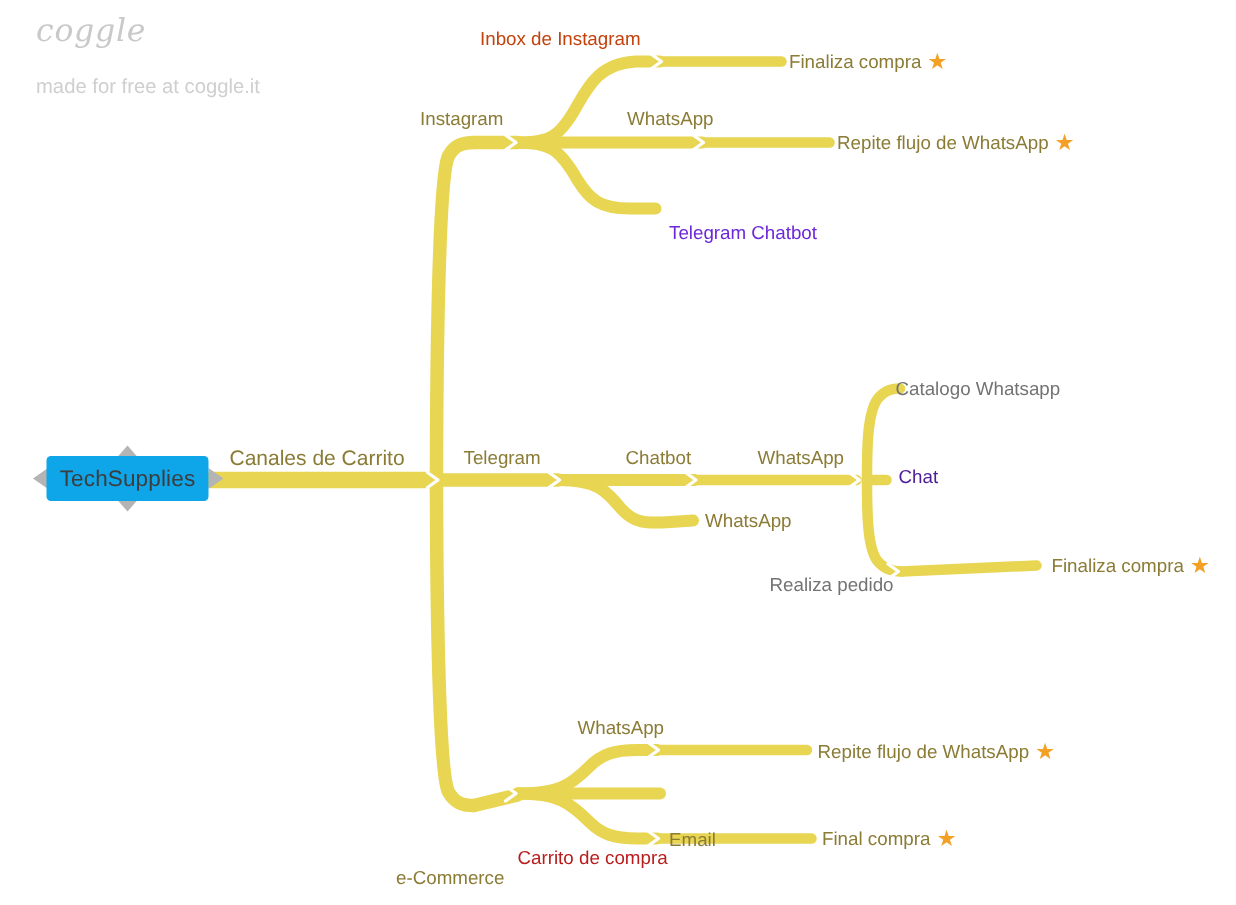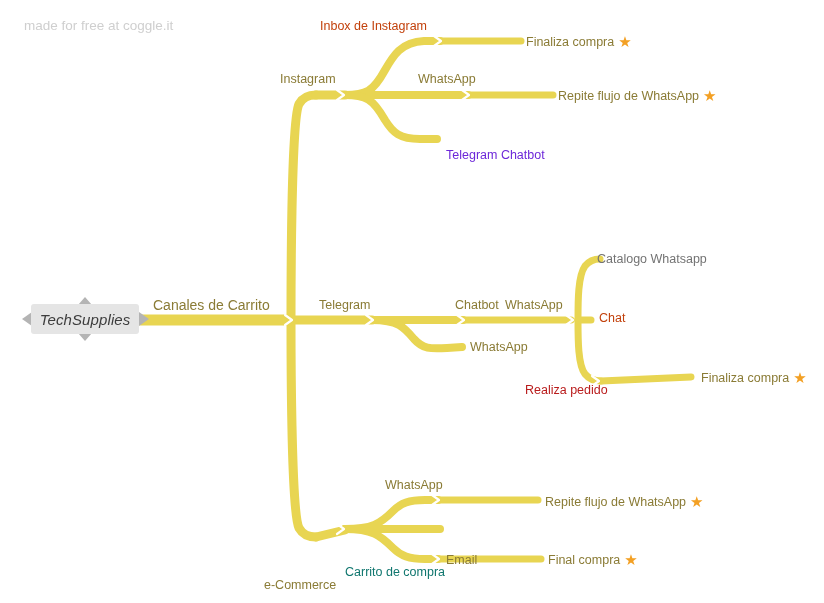--- a/index.html
+++ b/index.html
@@ -42,21 +42,21 @@
     font-style: italic;
     font-size: 21px;
     color: #c9c9c9;
     letter-spacing: 0.5px;
     line-height: 1;
   }
   .logo-sub {
     font-family: "Liberation Sans", sans-serif;
     font-size: 13.5px;
     color: #cfcfcf;
-    margin-top: 9px;
+    margin-top: 20px;
     line-height: 1;
   }
 
   
   .root-node {
     position: absolute;
     left: 22px;
     top: 304px;
     width: 126px;
     height: 30px;
@@ -195,61 +195,62 @@
         <path d="M462,90 L469,95 L462,100"></path>
         <path d="M432,495 L439,500 L432,505"></path>
         <path d="M432,554 L439,559 L432,564"></path>
         <path d="M592,376 L599,381 L592,386"></path>
         <path d="M285,315 L292,320 L285,325"></path>
       </g>
     </g>
   </svg>
 
   <div class="logo-wrap">
+    <div class="logo-word">coggle</div>
     <div class="logo-sub">made for free at coggle.it</div>
   </div>
 
   <div class="root-node">
     <div class="nub nub-left"></div>
     <div class="nub nub-right"></div>
     <div class="nub nub-top"></div>
     <div class="nub nub-bottom"></div>
-    <div class="root-box" style="background: #e5e5e5; font-style: italic;">
+    <div class="root-box" style="background: #0ea5e9;">
       <span class="root-label" style="color: rgb(61, 61, 61);">TechSupplies</span>
     </div>
   </div>
 
   <div class="lbl big" style="left: 153px; top: 298px; color: rgb(138, 123, 53);">Canales de Carrito</div>
 
   <div class="lbl" style="left: 280px; top: 73px; color: rgb(138, 123, 53);">Instagram</div>
   <div class="lbl" style="left: 320px; top: 20px; color: #c2410c;">Inbox de Instagram</div>
   <div class="lbl" style="left: 418px; top: 73px; color: rgb(138, 123, 53);">WhatsApp</div>
   <div class="lbl" style="left: 446px; top: 149px; color: #6d28d9;">Telegram Chatbot</div>
   <div class="lbl" style="left: 526px; top: 34px; color: rgb(138, 123, 53);">
     <span>Finaliza compra</span><span class="star" style="color: rgb(243, 160, 36);">★</span>
   </div>
   <div class="lbl" style="left: 558px; top: 88px; color: rgb(138, 123, 53);">
     <span>Repite flujo de WhatsApp</span><span class="star" style="color: rgb(243, 160, 36);">★</span>
   </div>
 
-  <div class="lbl" style="left: 319px; top: 299px; color: rgb(138, 123, 53);">Telegram</div>
-  <div class="lbl" style="left: 417px; top: 299px; color: rgb(138, 123, 53); margin-left: 38px;">Chatbot</div>
+  <div class="lbl" style="left: 309px; top: 299px; color: rgb(138, 123, 53);">Telegram</div>
+  <div class="lbl" style="left: 417px; top: 299px; color: rgb(138, 123, 53);">Chatbot</div>
   <div class="lbl" style="left: 470px; top: 341px; color: rgb(138, 123, 53);">WhatsApp</div>
   <div class="lbl" style="left: 505px; top: 299px; color: rgb(138, 123, 53);">WhatsApp</div>
   <div class="lbl" style="left: 597px; top: 253px; color: #737373;">Catalogo Whatsapp</div>
-  <div class="lbl" style="left: 599px; top: 312px; color: #c2410c;">Chat</div>
-  <div class="lbl" style="left: 513px; top: 384px; color: #b91c1c; margin-left: 12px;">Realiza pedido</div>
+  <div class="lbl" style="left: 599px; top: 312px; color: #4c1d95;">Chat</div>
+  <div class="lbl" style="left: 513px; top: 384px; color: #737373;">Realiza pedido</div>
   <div class="lbl" style="left: 701px; top: 370px; color: rgb(138, 123, 53);">
     <span>Finaliza compra</span><span class="star" style="color: rgb(243, 160, 36);">★</span>
   </div>
 
   <div class="lbl" style="left: 264px; top: 538px; color: rgb(138, 123, 53); margin-top: 41px;">e-Commerce</div>
   <div class="lbl" style="left: 385px; top: 479px; color: rgb(138, 123, 53);">WhatsApp</div>
   <div class="lbl" style="left: 446px; top: 522px; color: rgb(138, 123, 53); margin-top: 32px;">Email</div>
-  <div class="lbl" style="left: 345px; top: 566px; color: #0f766e;">Carrito de compra</div>
+  <div class="lbl" style="left: 345px; top: 566px; color: #b91c1c;">Carrito de compra</div>
   <div class="lbl" style="left: 545px; top: 494px; color: rgb(138, 123, 53);">
     <span>Repite flujo de WhatsApp</span><span class="star" style="color: rgb(243, 160, 36);">★</span>
   </div>
   <div class="lbl" style="left: 548px; top: 552px; color: rgb(138, 123, 53);">
     <span>Final compra</span><span class="star" style="color: rgb(243, 160, 36);">★</span>
   </div>
 
 </div>
 
 </body></html>

